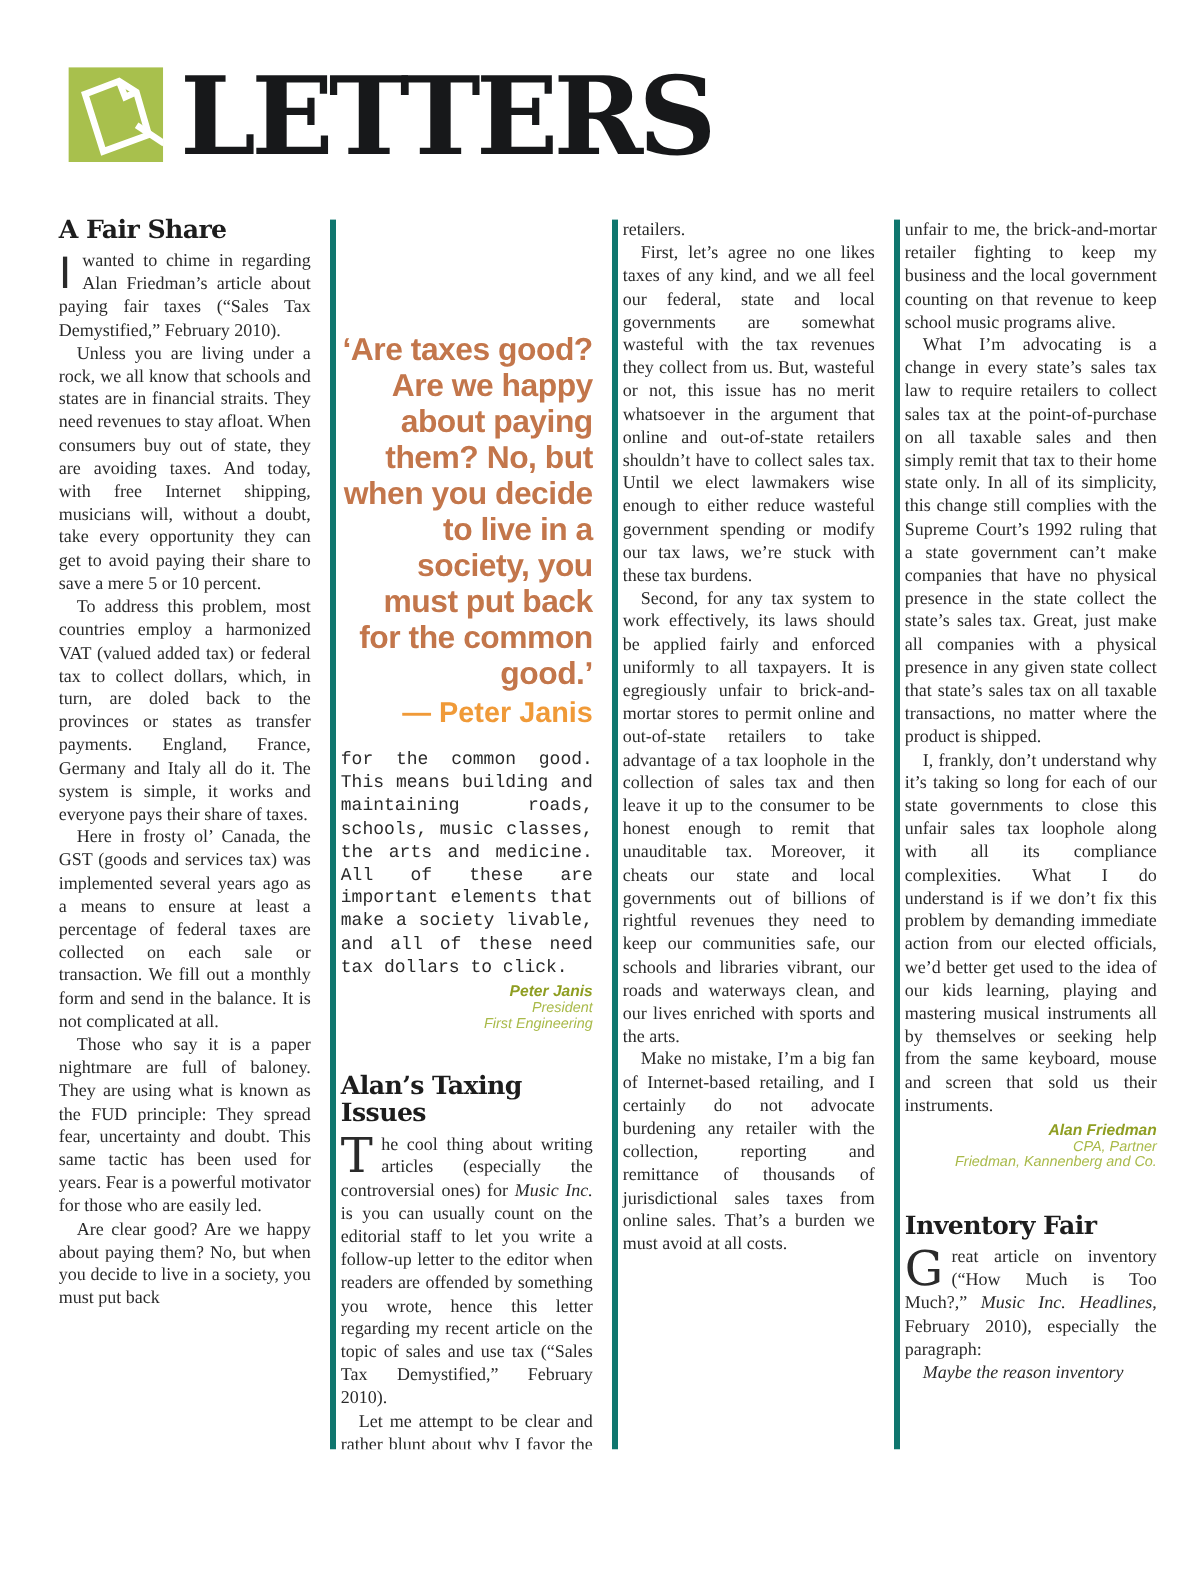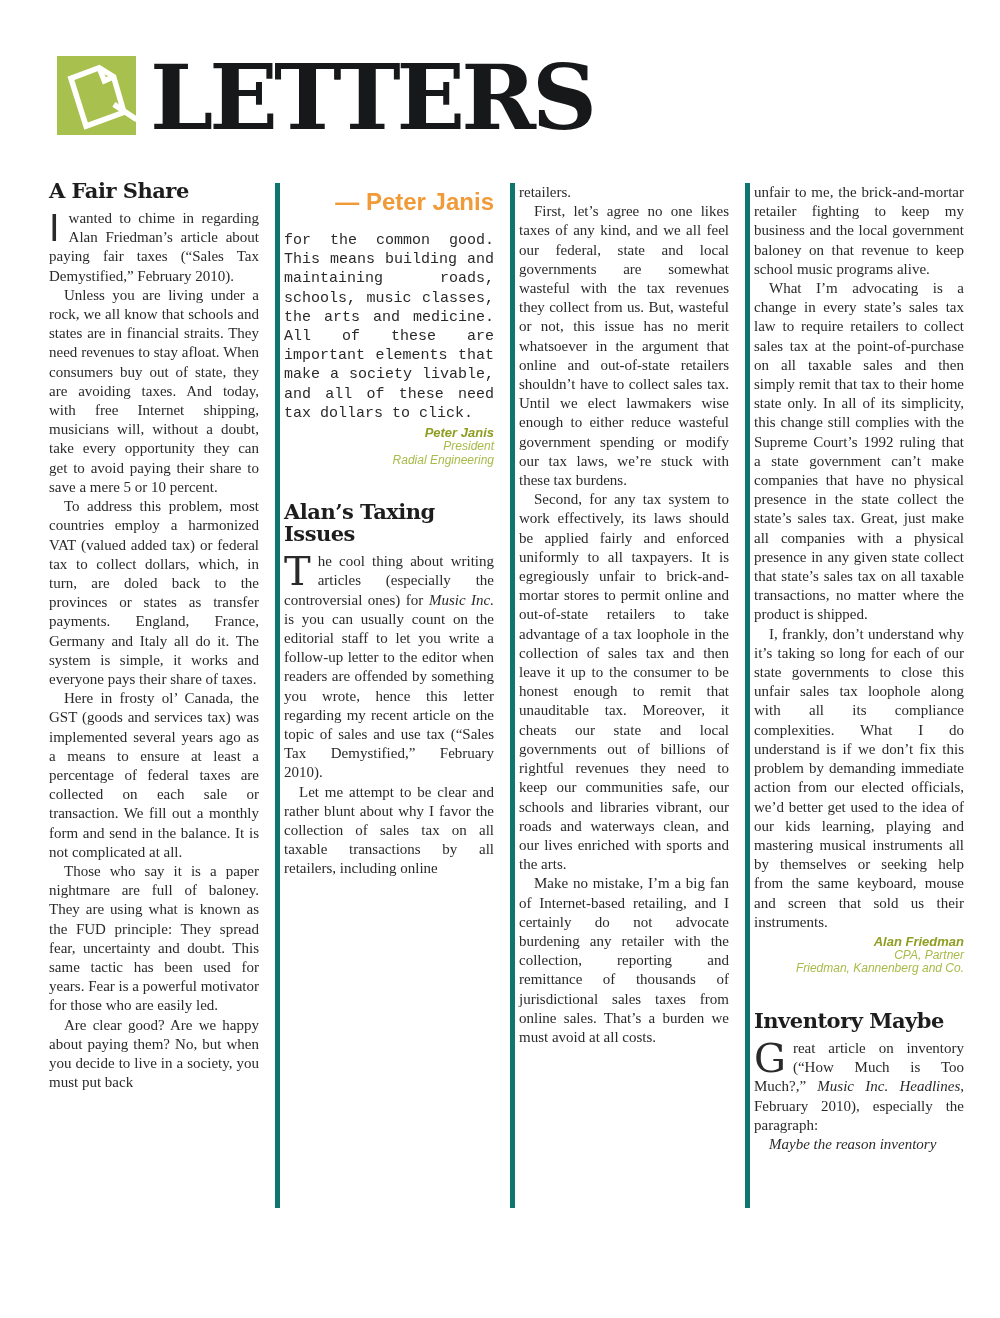--- a/index.html
+++ b/index.html
@@ -90,49 +90,50 @@
       <h2 class="section-heading first">A Fair Share</h2>
       <p><span class="dropcap bar">I</span><span>wanted to chime in regarding Alan Friedman’s article about paying fair taxes (“Sales Tax Demystified,” February 2010).</span></p>
       <p class="ind">Unless you are living under a rock, we all know that schools and states are in financial straits. They need revenues to stay afloat. When consumers buy out of state, they are avoiding taxes. And today, with free Internet shipping, musicians will, without a doubt, take every opportunity they can get to avoid paying their share to save a mere 5 or 10 percent.</p>
       <p class="ind">To address this problem, most countries employ a harmonized VAT (valued added tax) or federal tax to collect dollars, which, in turn, are doled back to the provinces or states as transfer payments. England, France, Germany and Italy all do it. The system is simple, it works and everyone pays their share of taxes.</p>
       <p class="ind">Here in frosty ol’ Canada, the GST (goods and services tax) was implemented several years ago as a means to ensure at least a percentage of federal taxes are collected on each sale or transaction. We fill out a monthly form and send in the balance. It is not complicated at all.</p>
       <p class="ind">Those who say it is a paper nightmare are full of baloney. They are using what is known as the FUD principle: They spread fear, uncertainty and doubt. This same tactic has been used for years. Fear is a powerful motivator for those who are easily led.</p>
       <p class="ind">Are clear good? Are we happy about paying them? No, but when you decide to live in a society, you must put back</p>
     </div>
 
     <div class="col">
+      <div class="pull-quote">‘Are taxes good? Are we happy about paying them? No, but when you decide to live in a society, you must put back for the common good.’</div>
       <div class="pull-quote-attr">— Peter Janis</div>
       <p class="after-quote">for the common good. This means building and maintaining roads, schools, music classes, the arts and medicine. All of these are important elements that make a society livable, and all of these need tax dollars to click.</p>
       <div class="signature">
         <div class="sig-name">Peter Janis</div>
         <div class="sig-role">President</div>
-        <div class="sig-company">Radial Engineering</div>
+        <div class="sig-company">First Engineering</div>
       </div>
       <h2 class="section-heading">Alan’s Taxing Issues</h2>
       <p><span class="dropcap">T</span><span>he cool thing about writing articles (especially the controversial ones) for </span><em>Music Inc.</em><span> is you can usually count on the editorial staff to let you write a follow-up letter to the editor when readers are offended by something you wrote, hence this letter regarding my recent article on the topic of sales and use tax (“Sales Tax Demystified,” February 2010).</span></p>
       <p class="ind">Let me attempt to be clear and rather blunt about why I favor the collection of sales tax on all taxable transactions by all retailers, including online</p>
     </div>
 
     <div class="col">
       <p>retailers.</p>
       <p class="ind">First, let’s agree no one likes taxes of any kind, and we all feel our federal, state and local governments are somewhat wasteful with the tax revenues they collect from us. But, wasteful or not, this issue has no merit whatsoever in the argument that online and out-of-state retailers shouldn’t have to collect sales tax. Until we elect lawmakers wise enough to either reduce wasteful government spending or modify our tax laws, we’re stuck with these tax burdens.</p>
       <p class="ind">Second, for any tax system to work effectively, its laws should be applied fairly and enforced uniformly to all taxpayers. It is egregiously unfair to brick-and-mortar stores to permit online and out-of-state retailers to take advantage of a tax loophole in the collection of sales tax and then leave it up to the consumer to be honest enough to remit that unauditable tax. Moreover, it cheats our state and local governments out of billions of rightful revenues they need to keep our communities safe, our schools and libraries vibrant, our roads and waterways clean, and our lives enriched with sports and the arts.</p>
       <p class="ind">Make no mistake, I’m a big fan of Internet-based retailing, and I certainly do not advocate burdening any retailer with the collection, reporting and remittance of thousands of jurisdictional sales taxes from online sales. That’s a burden we must avoid at all costs.</p>
     </div>
 
     <div class="col">
-      <p>unfair to me, the brick-and-mortar retailer fighting to keep my business and the local government baloney on that revenue to keep school music programs alive.</p>
+      <p>unfair to me, the brick-and-mortar retailer fighting to keep my business and the local government counting on that revenue to keep school music programs alive.</p>
       <p class="ind">What I’m advocating is a change in every state’s sales tax law to require retailers to collect sales tax at the point-of-purchase on all taxable sales and then simply remit that tax to their home state only. In all of its simplicity, this change still complies with the Supreme Court’s 1992 ruling that a state government can’t make companies that have no physical presence in the state collect the state’s sales tax. Great, just make all companies with a physical presence in any given state collect that state’s sales tax on all taxable transactions, no matter where the product is shipped.</p>
       <p class="ind">I, frankly, don’t understand why it’s taking so long for each of our state governments to close this unfair sales tax loophole along with all its compliance complexities. What I do understand is if we don’t fix this problem by demanding immediate action from our elected officials, we’d better get used to the idea of our kids learning, playing and mastering musical instruments all by themselves or seeking help from the same keyboard, mouse and screen that sold us their instruments.</p>
       <div class="signature">
         <div class="sig-name">Alan Friedman</div>
         <div class="sig-role">CPA, Partner</div>
         <div class="sig-company">Friedman, Kannenberg and Co.</div>
       </div>
-      <h2 class="section-heading">Inventory Maybe</h2>
+      <h2 class="section-heading">Inventory Fair</h2>
       <p><span class="dropcap">G</span><span>reat article on inventory (“How Much is Too Much?,” </span><em>Music Inc. Headlines</em><span>, February 2010), especially the paragraph:</span></p>
       <p class="ind italic-para">Maybe the reason inventory</p>
     </div>
 
   </div>
 
   <div class="footer">
     <span class="pg">10</span><span class="sep">|</span><span class="mag">MUSIC INC.</span><span class="sep">|</span><span class="iss">MAY 2010</span>
   </div>
 

